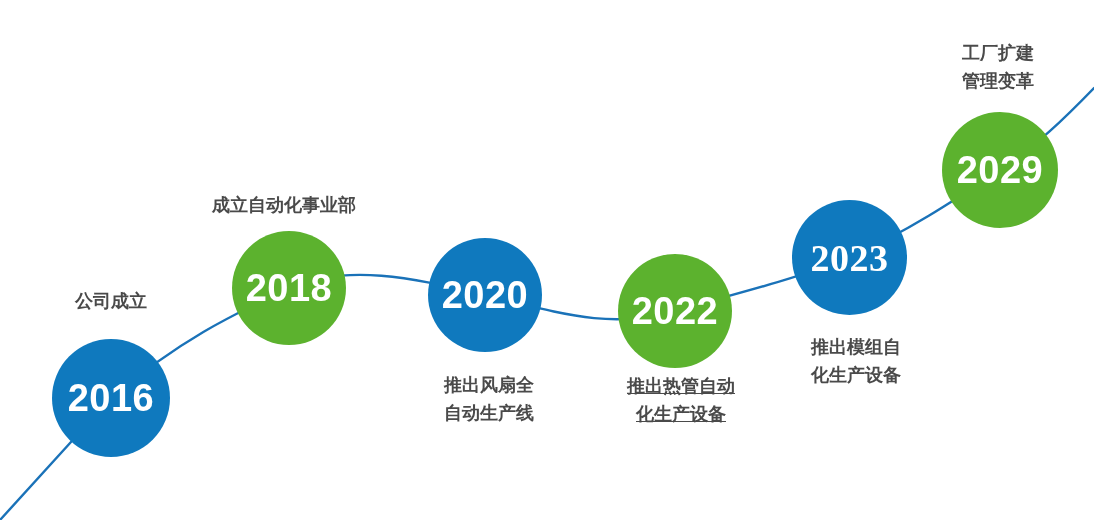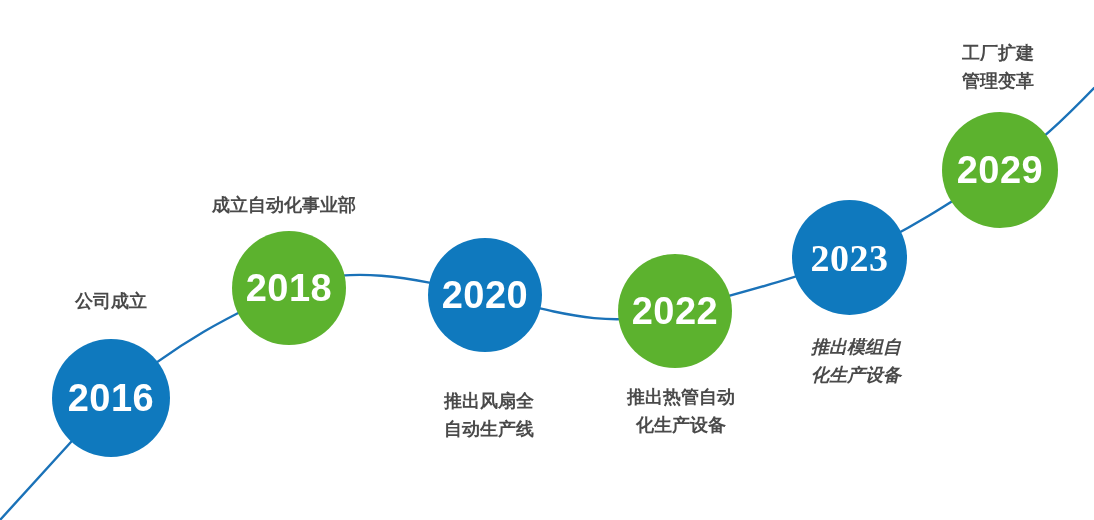--- a/index.html
+++ b/index.html
@@ -87,41 +87,41 @@
     </div>
     <div class="node-circle" style="left:232px; top:231px; width:114px; height:114px; background:#5cb22e;">
       <span class="node-year">2018</span>
     </div>
   </div>
 
   <div class="milestone">
     <div class="node-circle" style="left:428px; top:238px; width:114px; height:114px; background:#0f79be;">
       <span class="node-year">2020</span>
     </div>
-    <div class="node-label" style="left:489px; top:388px; transform:translateX(-50%);">
+    <div class="node-label" style="left:489px; top:372px; transform:translateX(-50%);">
       <span class="lbl-line">推出风扇全</span>
       <span class="lbl-line">自动生产线</span>
     </div>
   </div>
 
   <div class="milestone">
     <div class="node-circle" style="left:618px; top:254px; width:114px; height:114px; background:#5cb22e;justify-content:center;">
       <span class="node-year">2022</span>
     </div>
-    <div class="node-label" style="left:681px; top:384px; transform:translateX(-50%);">
+    <div class="node-label" style="left:681px; top:373px; transform:translateX(-50%);text-decoration:underline;">
       <span class="lbl-line">推出热管自动</span>
       <span class="lbl-line">化生产设备</span>
     </div>
   </div>
 
   <div class="milestone">
     <div class="node-circle" style="left:792px; top:200px; width:115px; height:115px; background:#0f79be;font-family:Liberation Serif, serif;">
       <span class="node-year">2023</span>
     </div>
-    <div class="node-label" style="left:856px; top:334px; transform:translateX(-50%);font-style:italic;">
+    <div class="node-label" style="left:856px; top:334px; transform:translateX(-50%);">
       <span class="lbl-line">推出模组自</span>
       <span class="lbl-line">化生产设备</span>
     </div>
   </div>
 
   <div class="milestone">
     <div class="node-label" style="left:998px; top:40px; transform:translateX(-50%);">
       <span class="lbl-line">工厂扩建</span>
       <span class="lbl-line">管理变革</span>
     </div>

